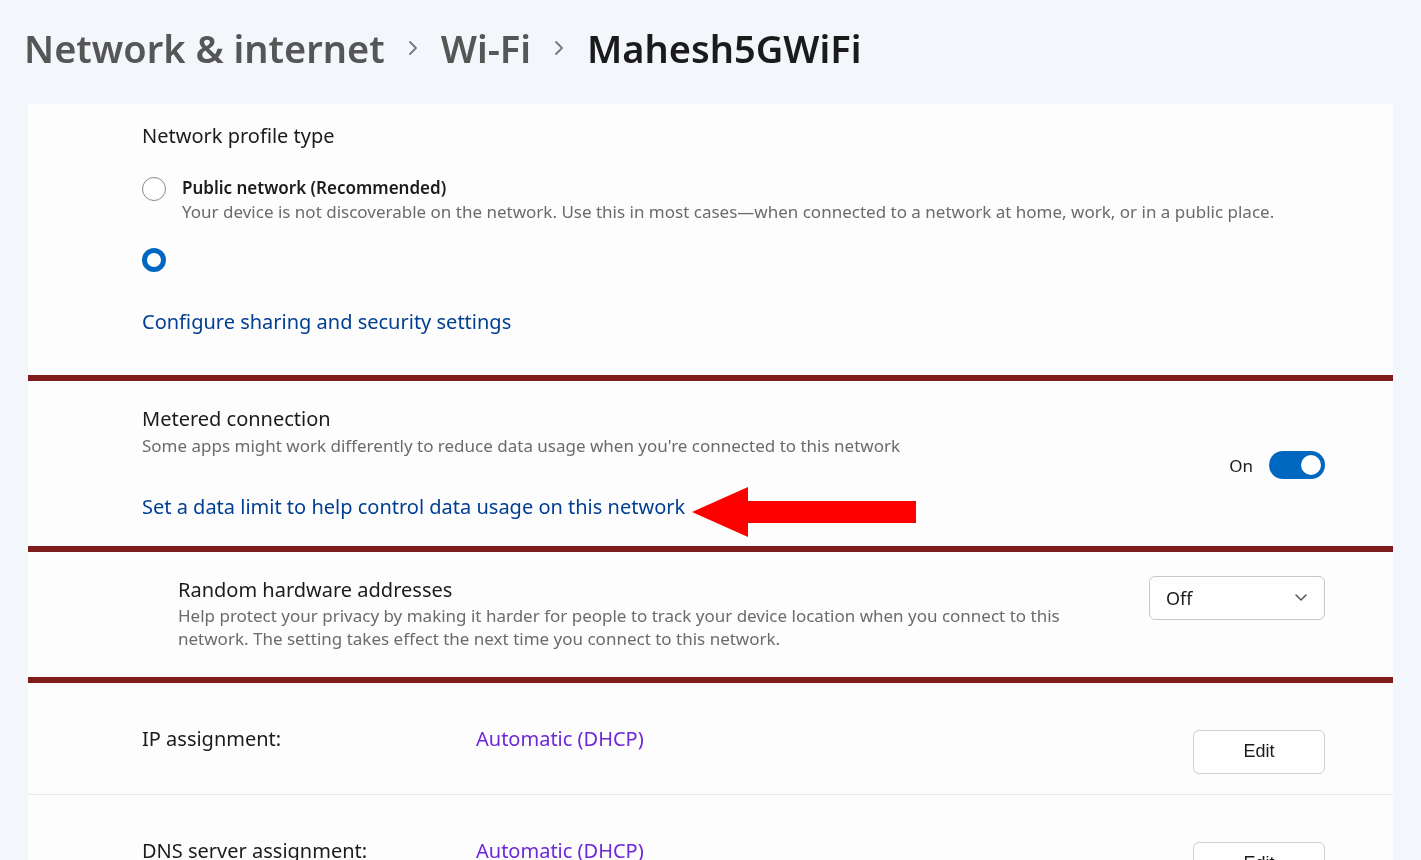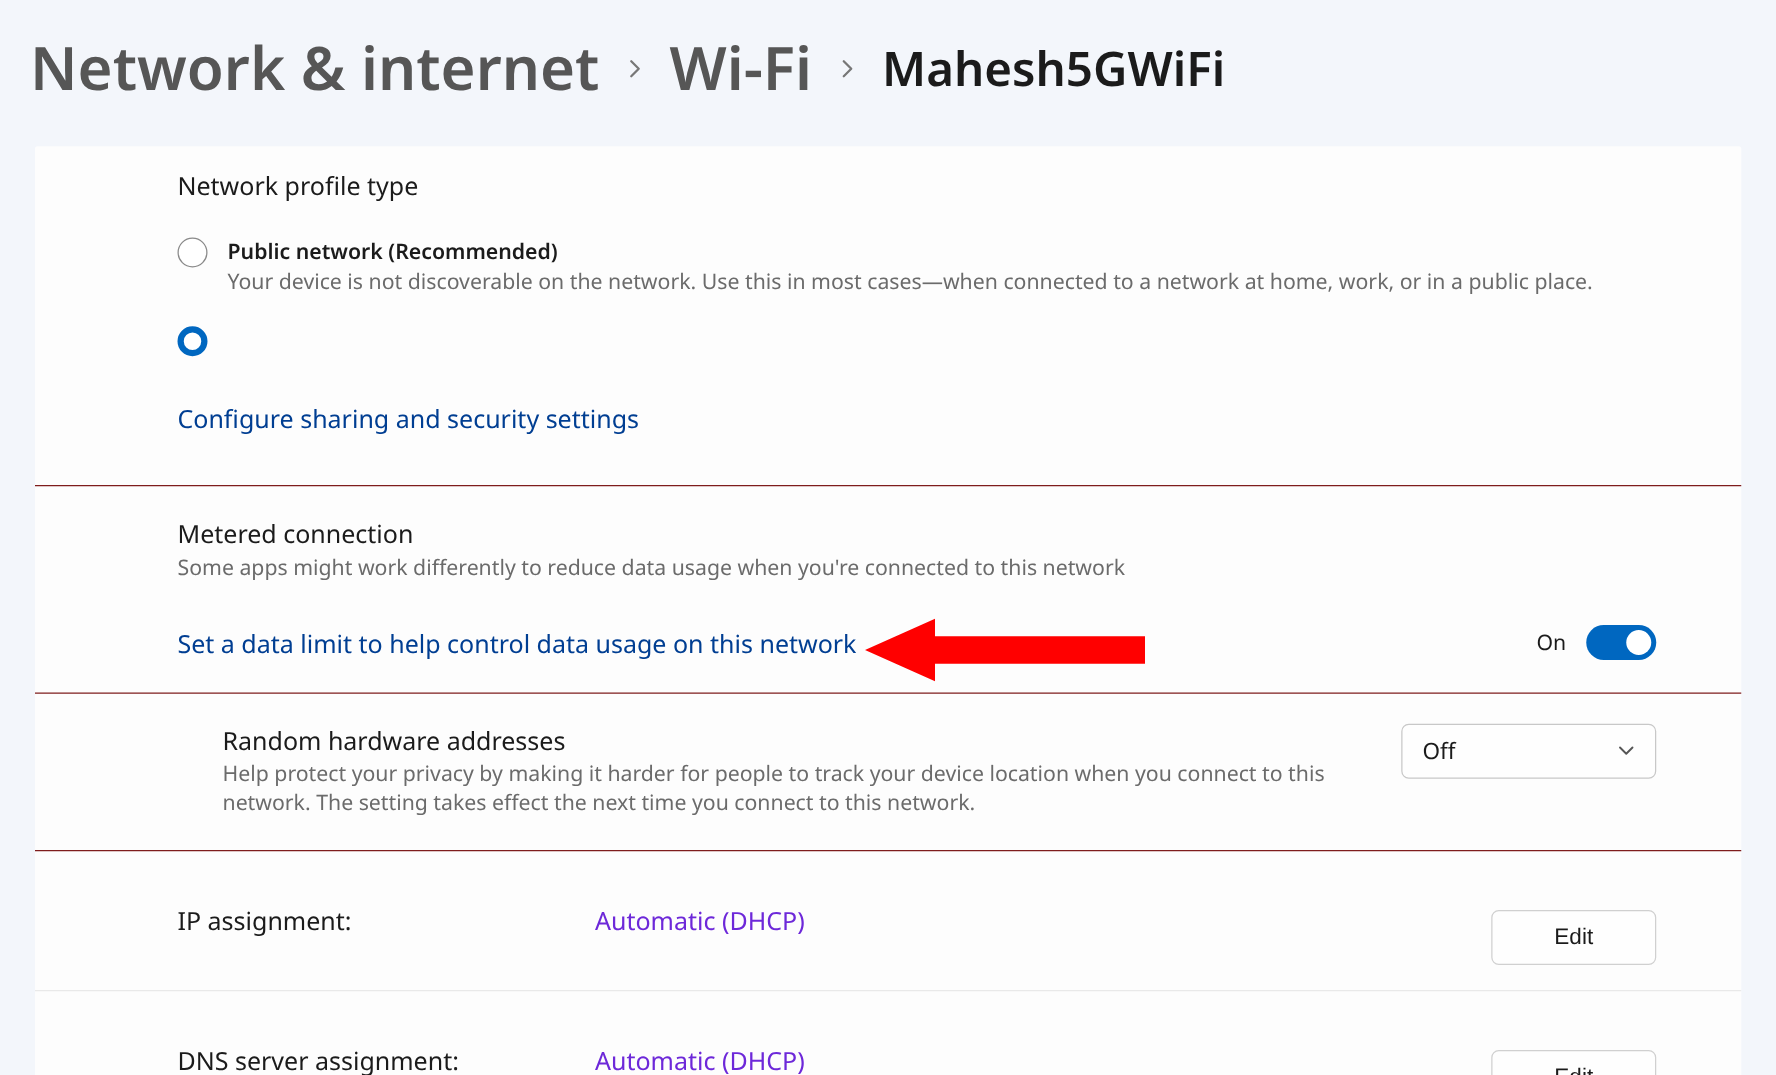--- a/index.html
+++ b/index.html
@@ -10,21 +10,21 @@
     font-size: 16px;
     width: 1421px;
   }
   .breadcrumb {
     display: flex;
     align-items: center;
     gap: 20px;
     padding: 22px 24px 30px 24px;
   }
   .crumb-link {
-    font-size: 48px;
+    font-size: 38px;
     font-weight: 600;
     color: #565656;
     cursor: pointer;
   }
   .crumb-current {
     font-size: 38px;
     font-weight: 600;
     color: #1b1b1b;
   }
   .crumb-sep {
@@ -33,21 +33,21 @@
     align-items: center;
   }
   .crumb-sep svg { width: 16px; height: 16px; }
   .panel {
     background: #fdfdfd;
     margin: 0 28px;
     border-radius: 2px;
   }
   .section {
     padding: 24px 44px 26px 114px;
-    border-bottom: 1px solid #7f1d1d;
+    border-bottom: 6px solid #7f1d1d;
   }
   .section.profile { padding-top: 18px; padding-bottom: 40px; }
   .section-title {
     font-size: 20px;
     font-weight: 400;
     color: #1b1b1b;
     margin-bottom: 26px;
   }
   .radio-item {
     display: flex;
@@ -83,21 +83,21 @@
   }
   .link-blue {
     font-size: 20px;
     color: #003e92;
     cursor: pointer;
     display: inline-block;
   }
   .link-blue.ml40 { margin-left: 0; margin-top: 14px; }
   .metered {
     display: flex;
-    align-items: flex-end;
+    align-items: center;
     gap: 24px;
   }
   .metered-left { flex: 1; }
   .metered-title {
     font-size: 20px;
     color: #1b1b1b;
     margin-bottom: 2px;
   }
   .metered-desc {
     font-size: 17px;
@@ -147,21 +147,21 @@
     color: #1b1b1b;
     margin-bottom: 2px;
   }
   .hw-desc {
     font-size: 17px;
     color: #6b6b6b;
     line-height: 1.35;
     max-width: 980px;
   }
   .dropdown {
-    width: 204px;
+    width: 176px;
     height: 44px;
     border: 1px solid #c8c8c8;
     border-radius: 6px;
     background: #fefefe;
     display: flex;
     align-items: center;
     justify-content: space-between;
     padding: 0 16px;
     cursor: pointer;
     margin-right: 24px;

